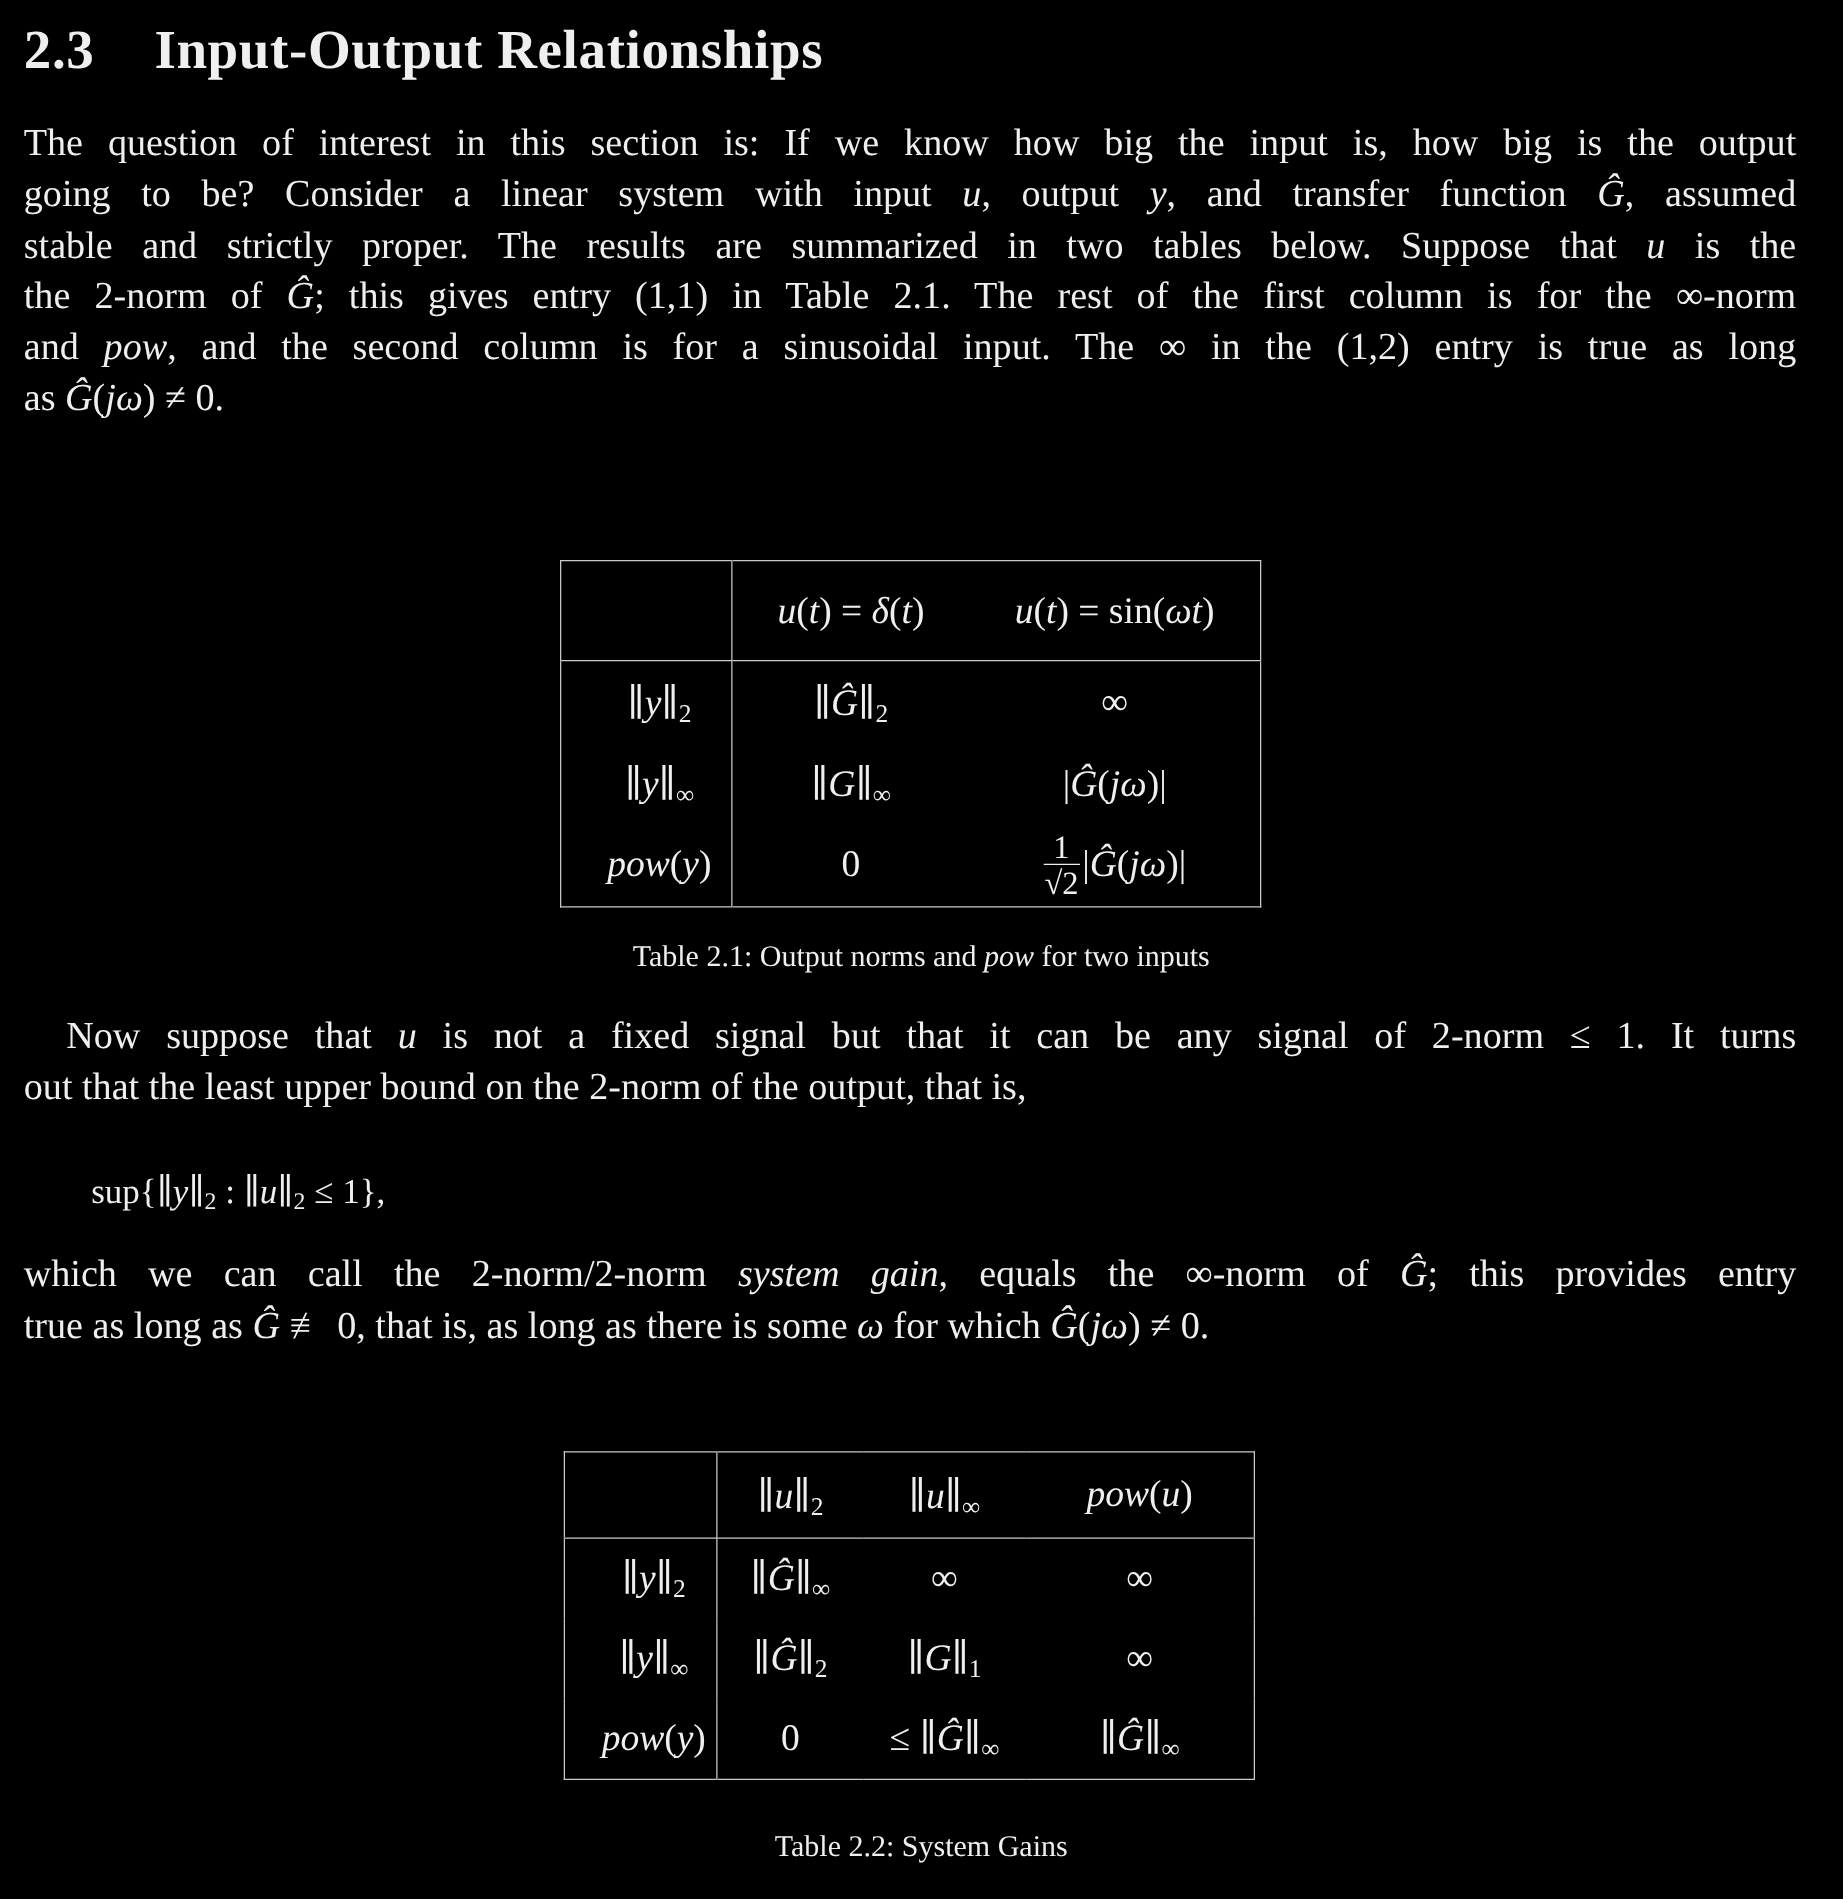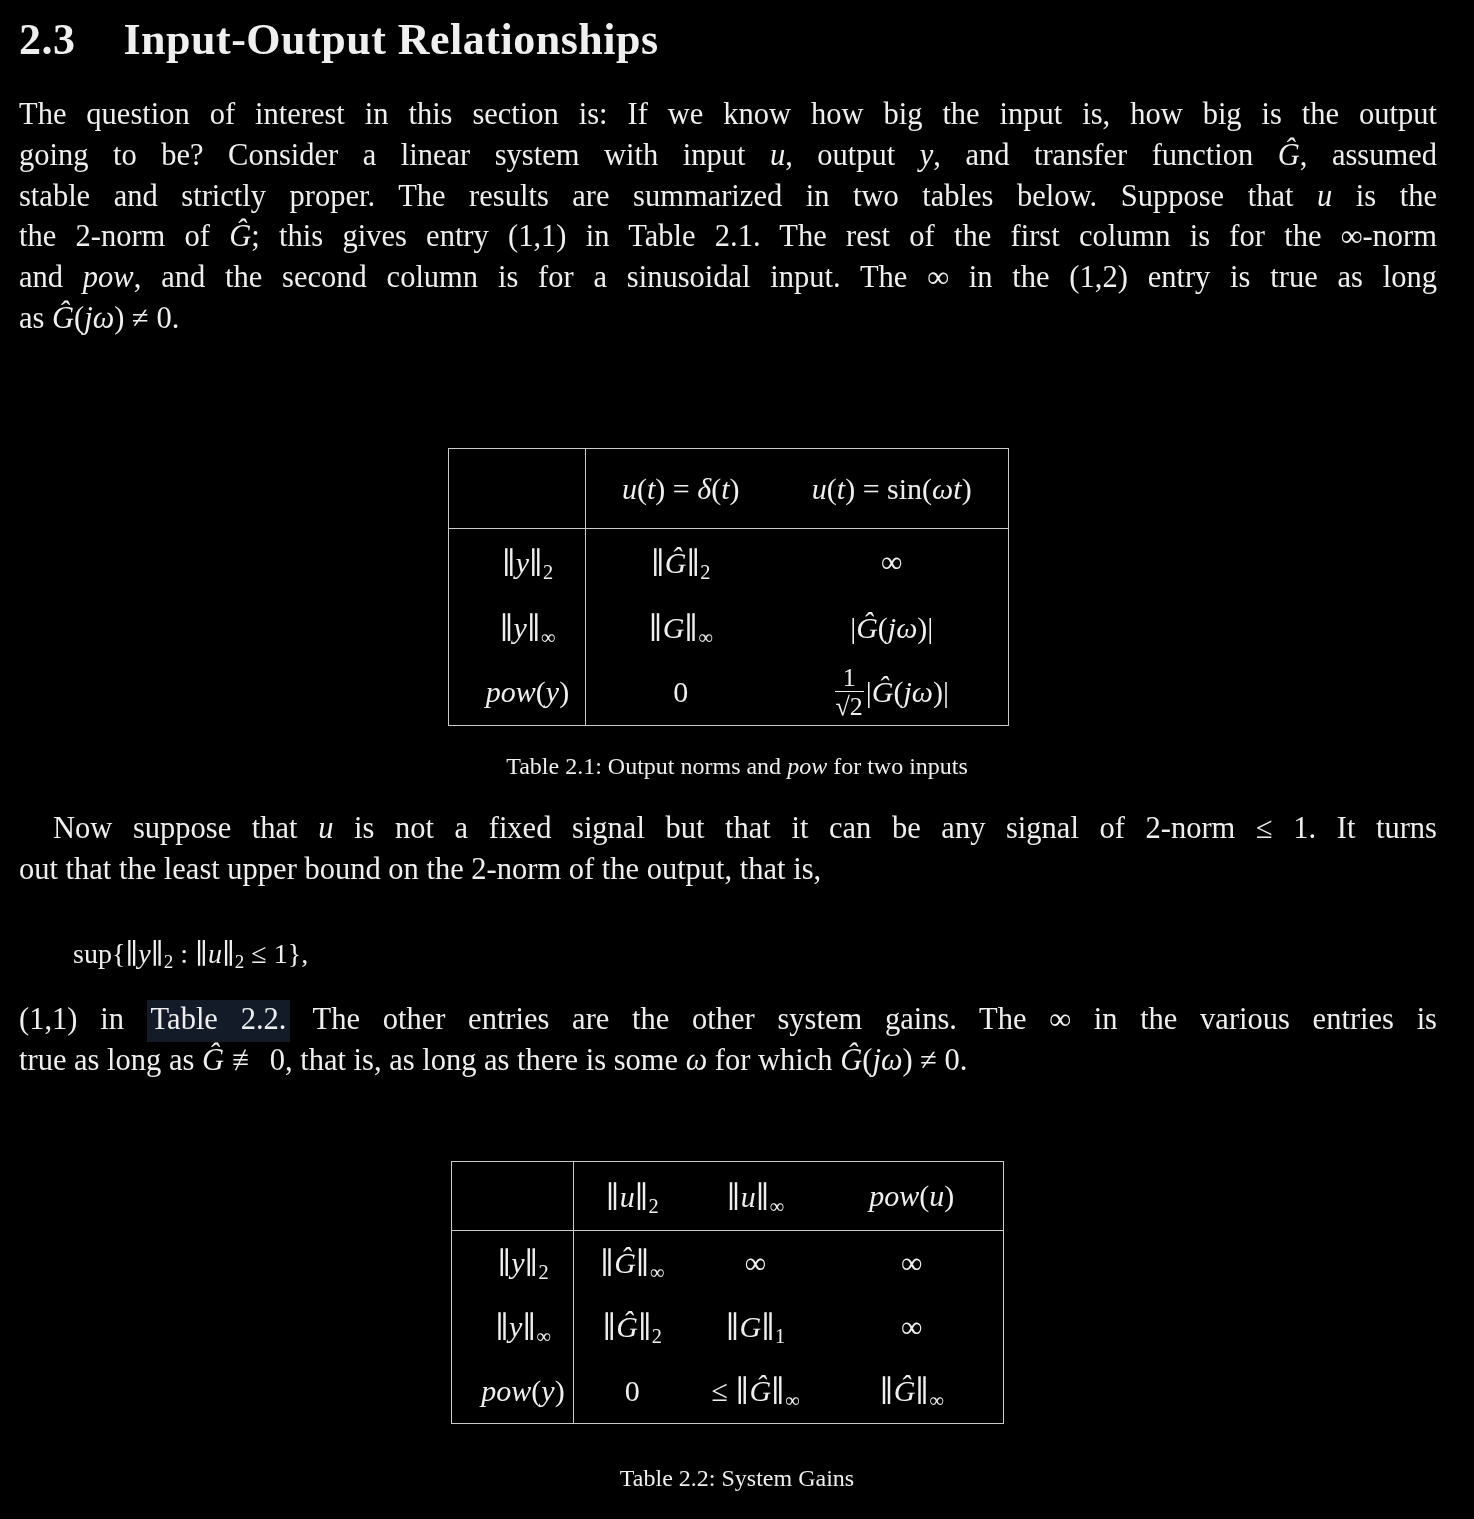--- a/index.html
+++ b/index.html
@@ -120,21 +120,21 @@
 <div id="cap1" class="caption">Table 2.1: Output norms and <i>pow</i> for two inputs</div>
 
 <div class="para" style="top:808px">
   <div class="line jl ind">Now suppose that <i>u</i> is not a fixed signal but that it can be any signal of 2-norm ≤ 1.  It turns</div>
   <div class="line">out that the least upper bound on the 2-norm of the output, that is,</div>
 </div>
 
 <div class="formula">sup{∥<i>y</i>∥<sub>2</sub> : ∥<i>u</i>∥<sub>2</sub> ≤ 1},</div>
 
 <div class="para" style="top:999px">
-  <div class="line jl">(1,1) in <span class="linkbox">Table 2.2.</span>  The other entries are the other system gains.  The ∞ in the various entries is</div>
+  <div class="line jl">which we can call the 2-norm/2-norm <i>system gain</i>, equals the ∞-norm of <i>Ĝ</i>; this provides entry</div>
   <div class="line">true as long as <i>Ĝ</i> ≢ 0, that is, as long as there is some <i>ω</i> for which <i>Ĝ</i>(<i>jω</i>) ≠ 0.</div>
 </div>
 
 <table id="t2" class="tbl">
   <colgroup>
       <col style="width:122px">
       <col style="width:117px">
       <col style="width:130px">
       <col style="width:183px">
     </colgroup>

